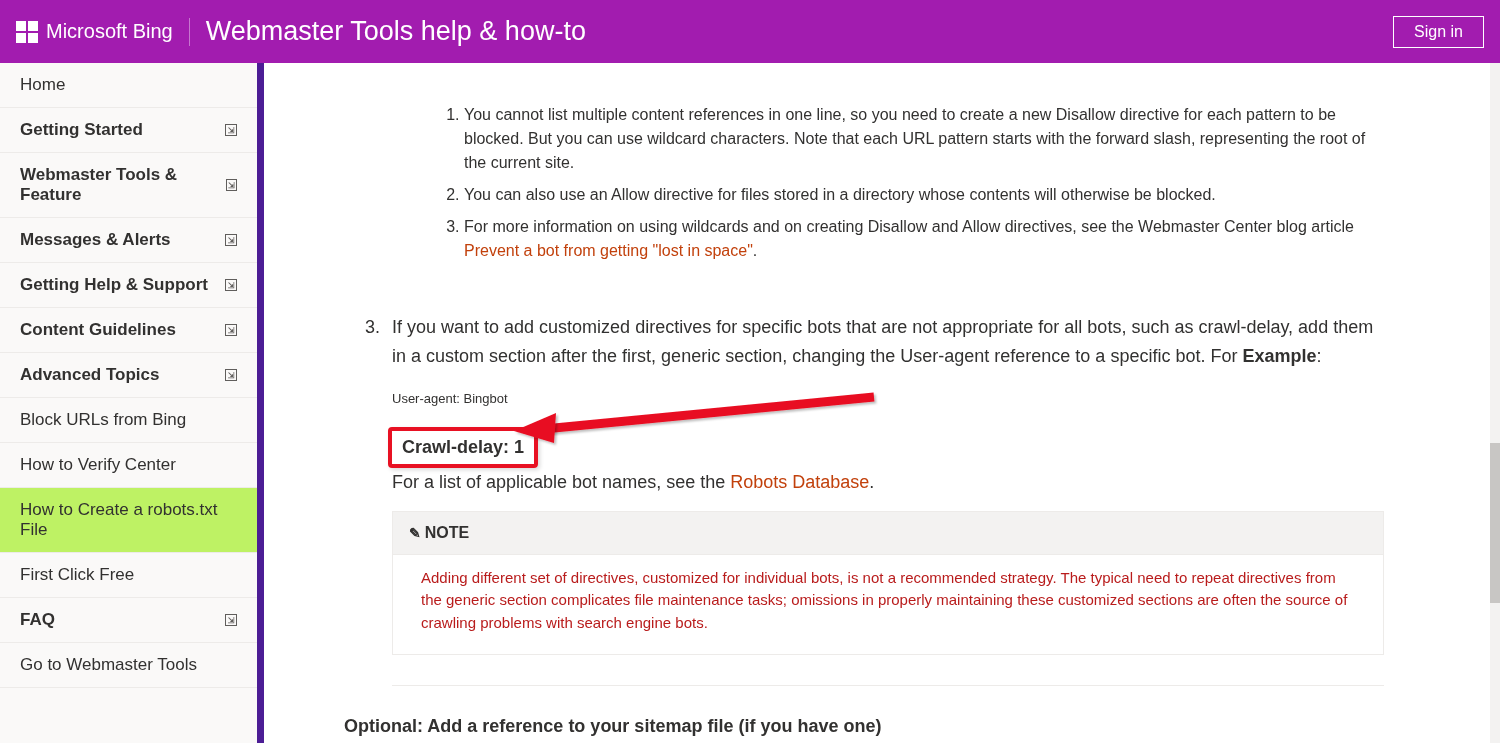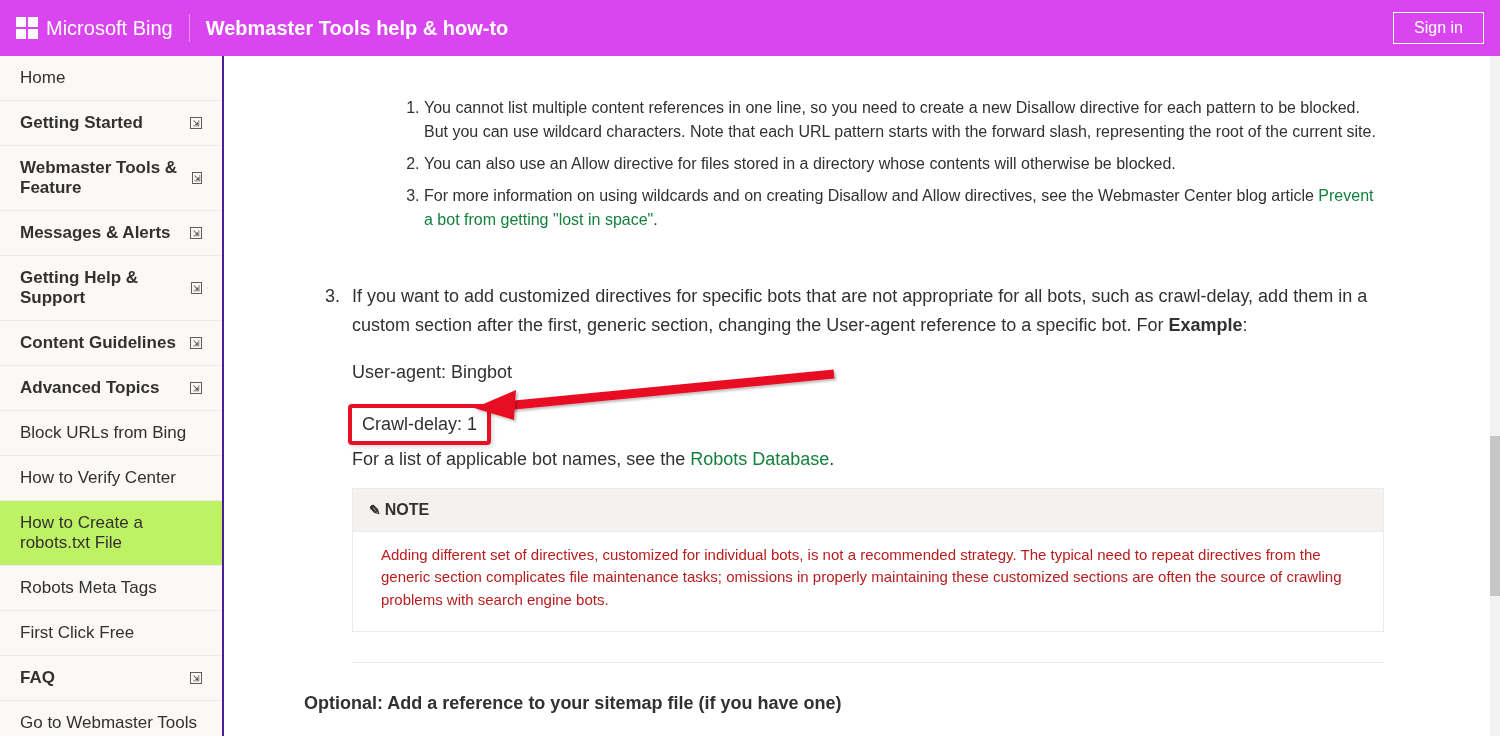--- a/index.html
+++ b/index.html
@@ -1,40 +1,40 @@
 <!DOCTYPE html>
 <html><head>
 <meta charset="utf-8">
 <style>
   * { box-sizing: border-box; margin: 0; padding: 0; }
   body { font-family: "Segoe UI", Arial, sans-serif; color: #323130; background: #fff; overflow: hidden; }
-  .header { background: #d946ef; color: #fff; height: 56px; display: flex; align-items: center; padding: 16px 16px; justify-content: space-between; }
+  .header { background: #a21caf; color: #fff; height: 63px; display: flex; align-items: center; padding: 16px 16px; justify-content: space-between; }
   .header-left { display: flex; align-items: center; }
   .logo-grid { width: 22px; height: 22px; display: grid; grid-template-columns: 1fr 1fr; grid-template-rows: 1fr 1fr; gap: 2px; margin-right: 8px; }
   .logo-grid div { background: #fff; }
   .brand { font-size: 20px; font-weight: 400; }
   .divider-v { width: 1px; height: 28px; background: rgba(255,255,255,0.4); margin: 0 16px; }
-  .page-title { font-size: 20px; font-weight: 700; text-align: center; }
+  .page-title { font-size: 27px; font-weight: 400; text-align: center; }
   .signin-btn { border: 1px solid #fff; background: transparent; color: #fff; font-size: 16px; padding: 6px 20px; cursor: pointer; }
   .layout { display: flex; height: calc(743px - 63px); }
-  .sidebar { width: 224px; background: #faf9f8; border-right: 2px solid #4c1d95; overflow-y: auto; }
+  .sidebar { width: 264px; background: #faf9f8; border-right: 7px solid #4c1d95; overflow-y: auto; }
   .side-item { display: flex; align-items: center; justify-content: space-between; padding: 12px 20px; border-bottom: 1px solid #edebe9; font-size: 17px; cursor: pointer; color: #323130; }
   .side-item.bold { font-weight: 600; }
   .side-item.sub { font-weight: 400; padding-left: 20px; }
   .side-item.selected { background: #bef264; }
   .expand-icon { width: 12px; height: 12px; border: 1px solid #605e5c; font-size: 8px; display:flex; align-items:center; justify-content:center; color:#605e5c; }
   .content { flex: 1; overflow-y: auto; padding: 40px 116px 40px 80px; position: relative; }
   .scrollbar-track { position:absolute; right:0; top:0; width:10px; height:100%; background:#f3f2f1; }
   .scrollbar-thumb { position:absolute; right:0; top:380px; width:10px; height:160px; background:#c8c6c4; }
   ol.numbered { list-style: decimal; padding-left: 40px; }
   ol.numbered > li { margin-bottom: 8px; font-size: 16px; line-height: 1.5; }
-  a.link { color: #15803d; text-decoration: none; }
+  a.link { color: #c2410c; text-decoration: none; }
   .outer-item { margin-top: 50px; font-size: 18px; line-height: 1.6; }
   .outer-num { display:inline-block; width:24px; }
-  .code-line { font-size: 18px; margin-top: 18px; margin-left: 48px; }
+  .code-line { font-size: 13px; margin-top: 18px; margin-left: 48px; }
   .highlight-box { border: 4px solid #e81123; border-radius: 4px; padding: 2px 10px; display:inline-block; font-size:18px; margin-left: 44px; margin-top: 18px; box-shadow: 2px 2px 4px rgba(0,0,0,0.15); position: relative; }
   .para-line { font-size: 18px; margin-left: 48px; }
   .note-box { background: #f3f2f1; border: 1px solid #edebe9; margin-left: 48px; margin-top: 14px; width: calc(100% - 48px); }
   .note-header { padding: 8px 16px; font-weight: 700; font-size: 16px; display:flex; align-items:center; }
   .note-body { padding: 12px 28px 20px 28px; font-size: 15px; line-height:1.5; color:#b91c1c; background:#fff; border-top:1px solid #edebe9;}
   .note-box-inner { background:#f3f2f1; }
   .hr { border:none; border-top:1px solid #edebe9; margin: 30px 0 30px 48px; }
   .section-h { font-size: 18px; font-weight: 700; margin-top: 30px; }
   .edit-icon { font-size:14px; margin-right:4px; }
 </style>
@@ -88,23 +88,20 @@
     <div class="side-item sub">
         <span>Block URLs from Bing</span>
       </div>
     <div class="side-item sub">
         <span>How to Verify Center</span>
       </div>
     <div class="side-item sub selected">
         <span>How to Create a robots.txt File</span>
       </div>
     <div class="side-item sub">
-        <span>Robots Meta Tags</span>
-      </div>
-    <div class="side-item sub">
         <span>First Click Free</span>
       </div>
     <div class="side-item bold">
         <span>FAQ</span>
         <span class="expand-icon">⇲</span>
       </div>
     <div class="side-item">
         <span>Go to Webmaster Tools</span>
       </div>
   </nav>
@@ -122,21 +119,21 @@
 
     <div class="outer-item">
       <div style="display:flex;">
         <span class="outer-num" style="flex:none; width:48px; text-align:right; padding-right:12px;">3.</span>
         <span>
           <span>If you want to add customized directives for specific bots that are not appropriate for all bots, such as crawl-delay, add them in a custom section after the first, generic section, changing the User-agent reference to a specific bot. For </span><b>Example</b><span>:</span>
         </span>
       </div>
       <div class="code-line">User-agent: Bingbot</div>
 
-      <div style="position:relative;">
+      <div style="position:relative;font-weight:bold;">
         <span class="highlight-box">Crawl-delay: 1</span>
         <svg width="380" height="60" style="position:absolute; left:170px; top:-18px;">
           <defs>
             <filter id="sh" x="-20%" y="-20%" width="140%" height="140%">
               <feDropShadow dx="2" dy="2" stdDeviation="1" flood-opacity="0.25"></feDropShadow>
             </filter>
           </defs>
           <line x1="360" y1="6" x2="30" y2="38" stroke="#e81123" stroke-width="9" filter="url(#sh)"></line>
           <polygon points="0,40 42,22 40,52" fill="#e81123" filter="url(#sh)"></polygon>
         </svg>

